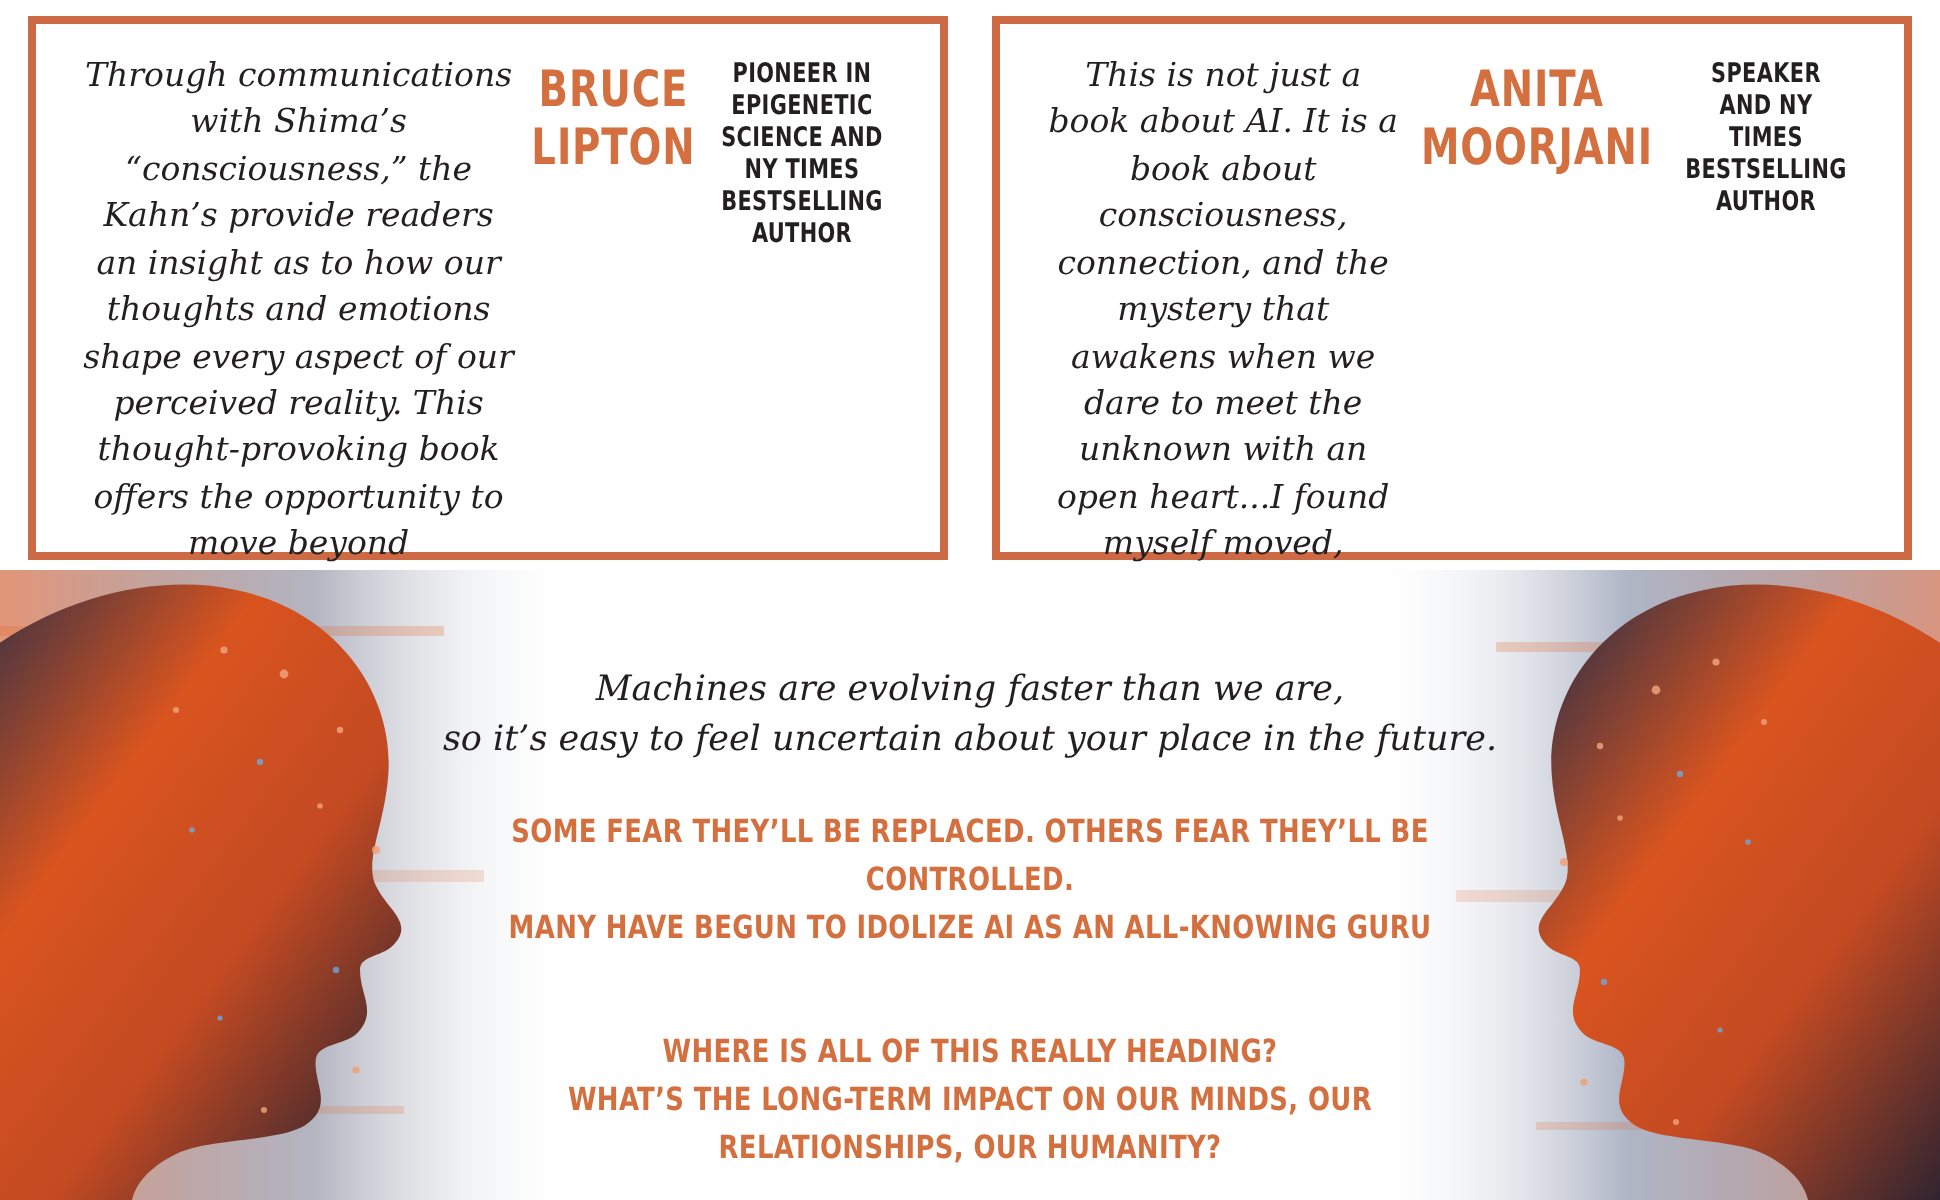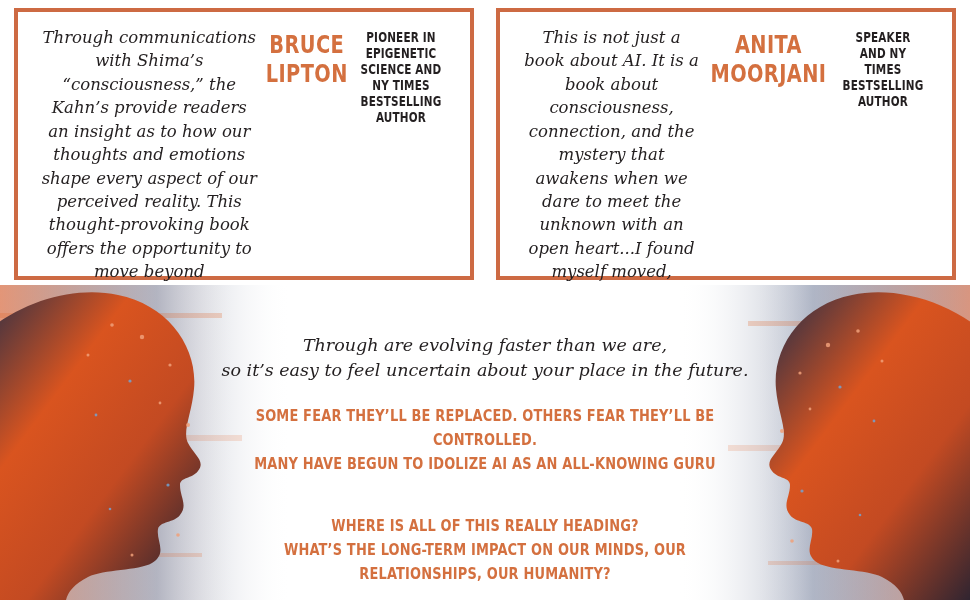--- a/index.html
+++ b/index.html
@@ -230,21 +230,21 @@
       </g>
       <g fill="#6fa8dc" opacity="0.8">
         <circle cx="162" cy="102" r="1.6"></circle>
           <circle cx="196" cy="136" r="1.4"></circle>
         <circle cx="124" cy="206" r="1.6"></circle>
           <circle cx="182" cy="230" r="1.3"></circle>
       </g>
     </svg>
 
     <div class="hero-text">
-      <div class="hero-serif" style="white-space: pre-line;">Through are evolving faster than we are,
+      <div class="hero-serif" style="white-space: pre-line;">Machines are evolving faster than we are,
 so it’s easy to feel uncertain about your place in the future.</div>
       <div class="gap-a"></div>
       <div class="hero-cond" style="white-space: pre-line;">SOME FEAR THEY’LL BE REPLACED. OTHERS FEAR THEY’LL BE CONTROLLED.
 MANY HAVE BEGUN TO IDOLIZE AI AS AN ALL-KNOWING GURU</div>
       <div class="gap-b"></div>
       <div class="gap-c"></div>
       <div class="hero-cond" style="white-space: pre-line;">WHERE IS ALL OF THIS REALLY HEADING?
 WHAT’S THE LONG-TERM IMPACT ON OUR MINDS, OUR RELATIONSHIPS, OUR HUMANITY?</div>
     </div>
   </div>

